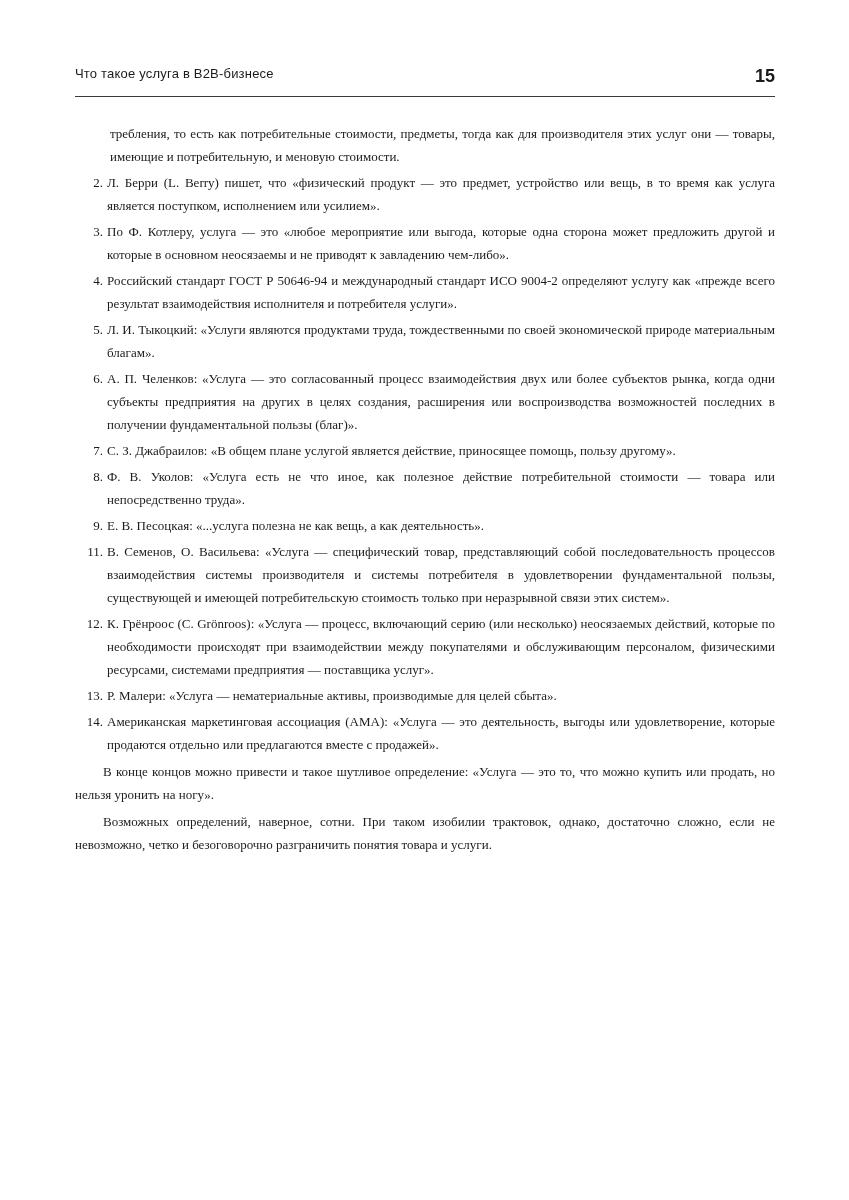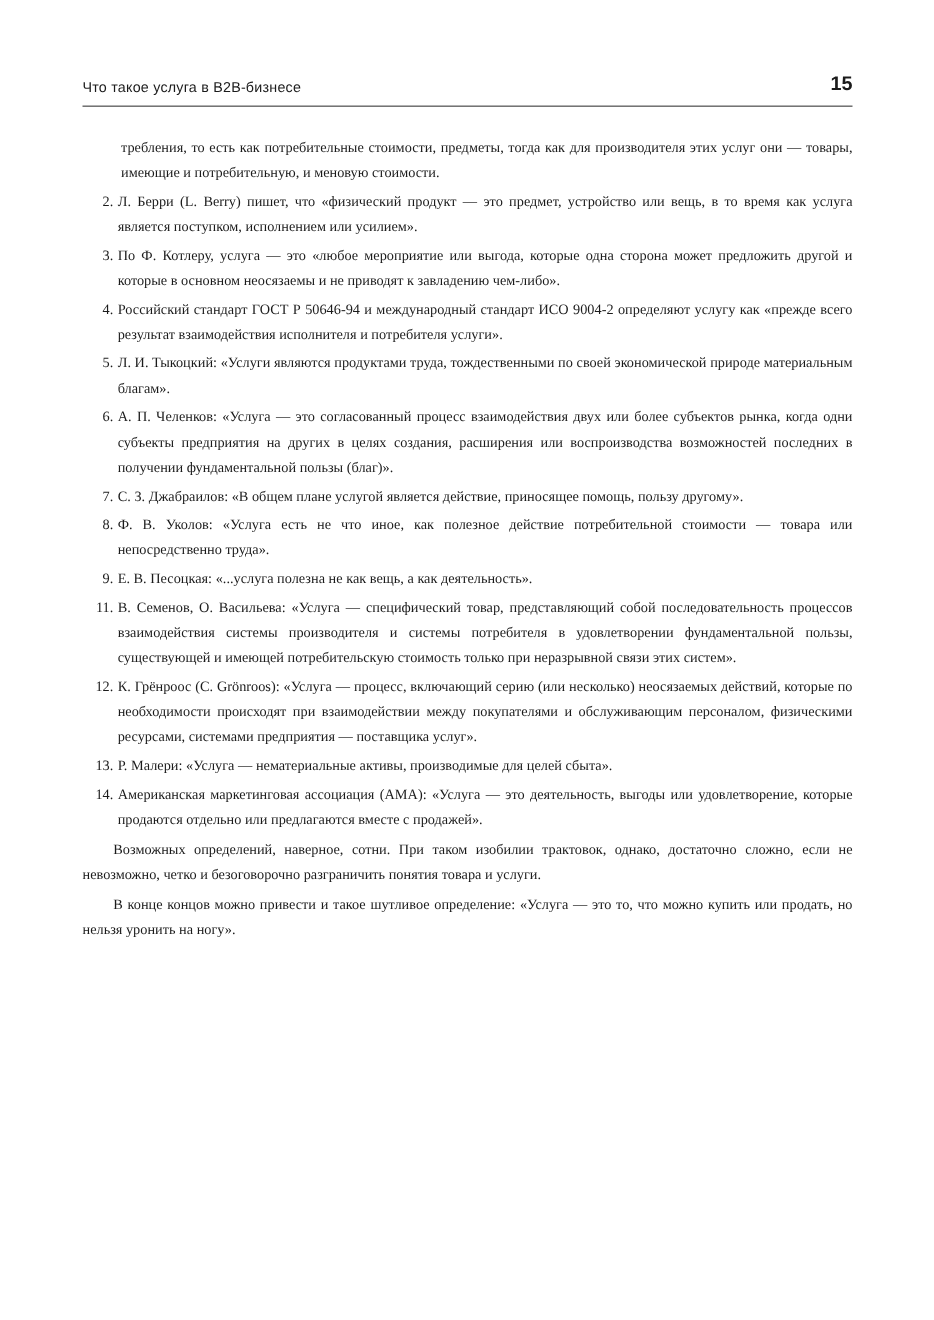--- a/index.html
+++ b/index.html
@@ -10,21 +10,21 @@
     color: #1b1b1b;
     overflow: hidden;
   }
   .page {
     width: 849px; height: 1200px;
     padding: 66px 74px 0 75px;
   }
   .running-head {
     display: flex;
     justify-content: space-between;
-    align-items: flex-end;
+    align-items: flex-start;
     font-family: "Liberation Sans", "DejaVu Sans", sans-serif;
     font-size: 13px;
     color: #1b1b1b;
     padding-bottom: 9px;
   }
   .running-title { letter-spacing: 0.2px; }
   .pagenum { font-weight: bold; font-size: 18px; }
   .rule {
     border-bottom: 1.5px solid #3a3a3a;
     margin-bottom: 25px;
@@ -118,17 +118,17 @@
       <li class="def-item">
         <span class="num">13.</span>
         <span class="txt">Р. Малери: «Услуга — нематериальные активы, производимые для целей сбыта».</span>
       </li>
       <li class="def-item">
         <span class="num">14.</span>
         <span class="txt">Американская маркетинговая ассоциация (АМА): «Услуга — это деятельность, выгоды или удовлетворение, которые продаются отдельно или предлагаются вместе с продажей».</span>
       </li>
     </ol>
 
+    <p class="para">В конце концов можно привести и такое шутливое определение: «Услуга — это то, что можно купить или продать, но нельзя уронить на ногу».</p>
     <p class="para">Возможных определений, наверное, сотни. При таком изобилии трактовок, однако, достаточно сложно, если не невозможно, четко и безоговорочно разграничить понятия товара и услуги.</p>
-    <p class="para">В конце концов можно привести и такое шутливое определение: «Услуга — это то, что можно купить или продать, но нельзя уронить на ногу».</p>
 
   </main>
 </div>
 
 </body></html>

